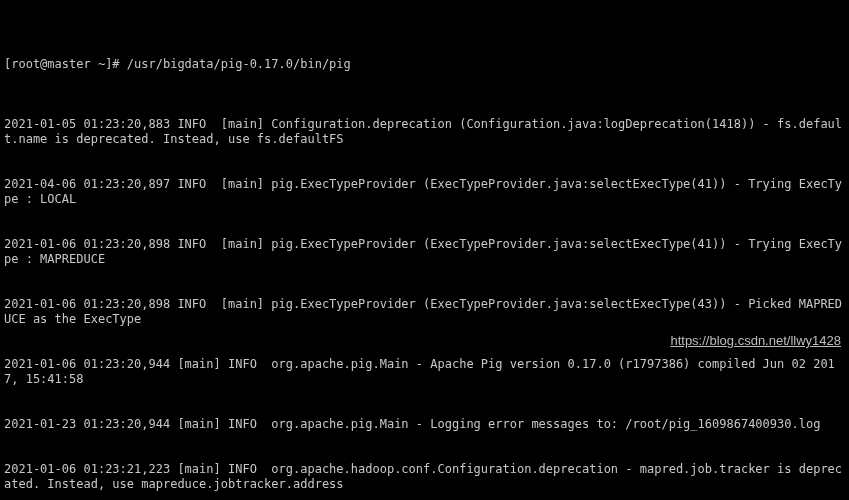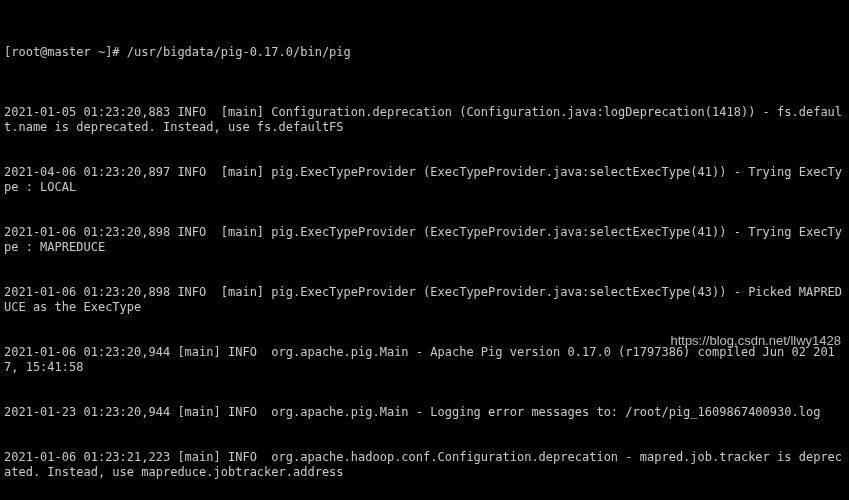--- a/index.html
+++ b/index.html
@@ -11,38 +11,39 @@
     overflow: hidden;
   }
   .terminal {
     width: 849px;
     height: 352px;
     background: #000;
     color: #c8c8c8;
     font-family: "Consolas", "Menlo", "DejaVu Sans Mono", monospace;
     font-size: 12px;
     line-height: 15px;
-    padding: 0 4px;
+    padding: 12px 4px;
     box-sizing: border-box;
     white-space: pre-wrap;
     word-break: break-all;
     position: relative;
   }
   .line {
     display: block;
   }
   .watermark {
     position: absolute;
     right: 8px;
     bottom: 4px;
     color: #ddd;
     font-family: Arial, sans-serif;
     font-size: 13px;
     opacity: 0.85;
     pointer-events: none;
+    text-decoration: underline;
   }
 </style>
 </head>
 <body>
 
 <div class="terminal">
 
   <span class="line">[root@master ~]# /usr/bigdata/pig-0.17.0/bin/pig</span>
 
   <span class="line">2021-01-05 01:23:20,883 INFO  [main] Configuration.deprecation (Configuration.java:logDeprecation(1418)) - fs.default.name is deprecated. Instead, use fs.defaultFS</span>

